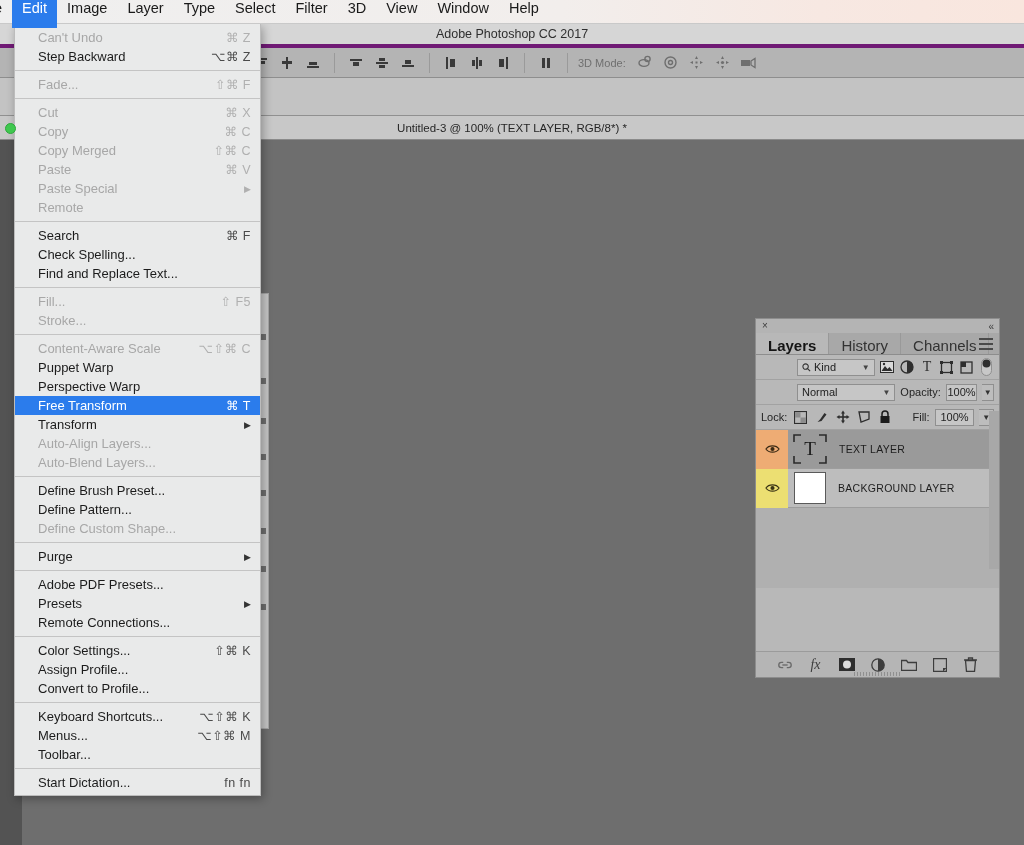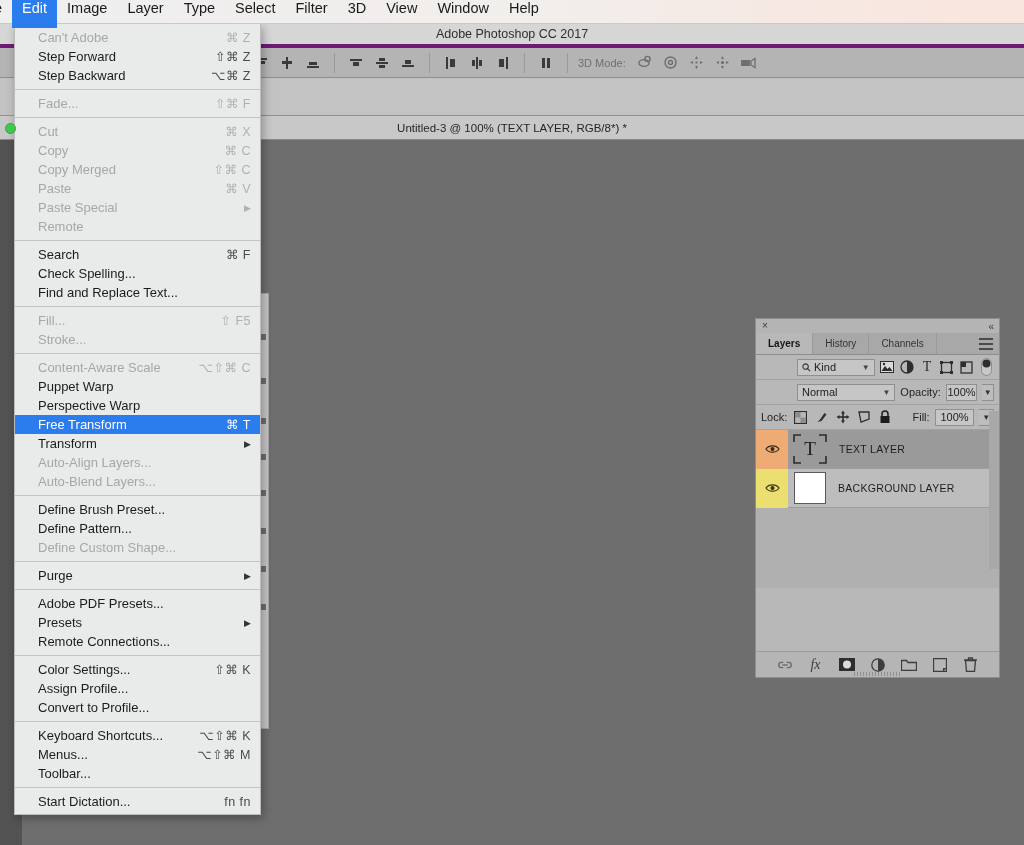--- a/index.html
+++ b/index.html
@@ -179,22 +179,22 @@
     padding: 0 6px; background: #b4b4b4;
   }
   .lp-close { font-size: 10px; color: #3d3d3d; line-height: 10px; }
   .lp-collapse { font-size: 10px; color: #3d3d3d; letter-spacing: -1px; }
   .lp-tabs {
     height: 22px; display: flex; align-items: stretch;
     background: #a8a8a8; border-bottom: 1px solid #8d8d8d;
     position: relative;
   }
   .lp-tab {
-    padding: 0 12px; display: flex; align-items: center;
-    font-size: 10px; color: #333;
+    padding: 0 12px; display: flex; align-items: flex-end;
+    font-size: 15px; color: #333;
     border-right: 1px solid #999;
   }
   .lp-tab.active { background: #b8b8b8; color: #151515; font-weight: bold; }
   .lp-menu-btn {
     position: absolute; right: 6px; top: 5px;
     width: 14px; height: 12px;
     display: flex; flex-direction: column; justify-content: space-between;
   }
   .lp-menu-btn i { display: block; height: 2px; background: #4a4a4a; }
 
@@ -623,26 +623,22 @@
     <span class="mb-item">Select</span>
     <span class="mb-item">Filter</span>
     <span class="mb-item">3D</span>
     <span class="mb-item">View</span>
     <span class="mb-item">Window</span>
     <span class="mb-item">Help</span>
   </div>
 
   <div class="menu-dropdown" id="edit-menu">
       <div class="mi disabled">
-        <span class="lbl">Can't Adobe</span>
+        <span class="lbl">Can't Undo</span>
         <span class="sc">⌘ Z</span>
-      </div>
-      <div class="mi">
-        <span class="lbl">Step Forward</span>
-        <span class="sc">⇧⌘ Z</span>
       </div>
       <div class="mi">
         <span class="lbl">Step Backward</span>
         <span class="sc">⌥⌘ Z</span>
       </div>
       <div class="mi-sep"></div>
       <div class="mi disabled">
         <span class="lbl">Fade...</span>
         <span class="sc">⇧⌘ F</span>
       </div>

